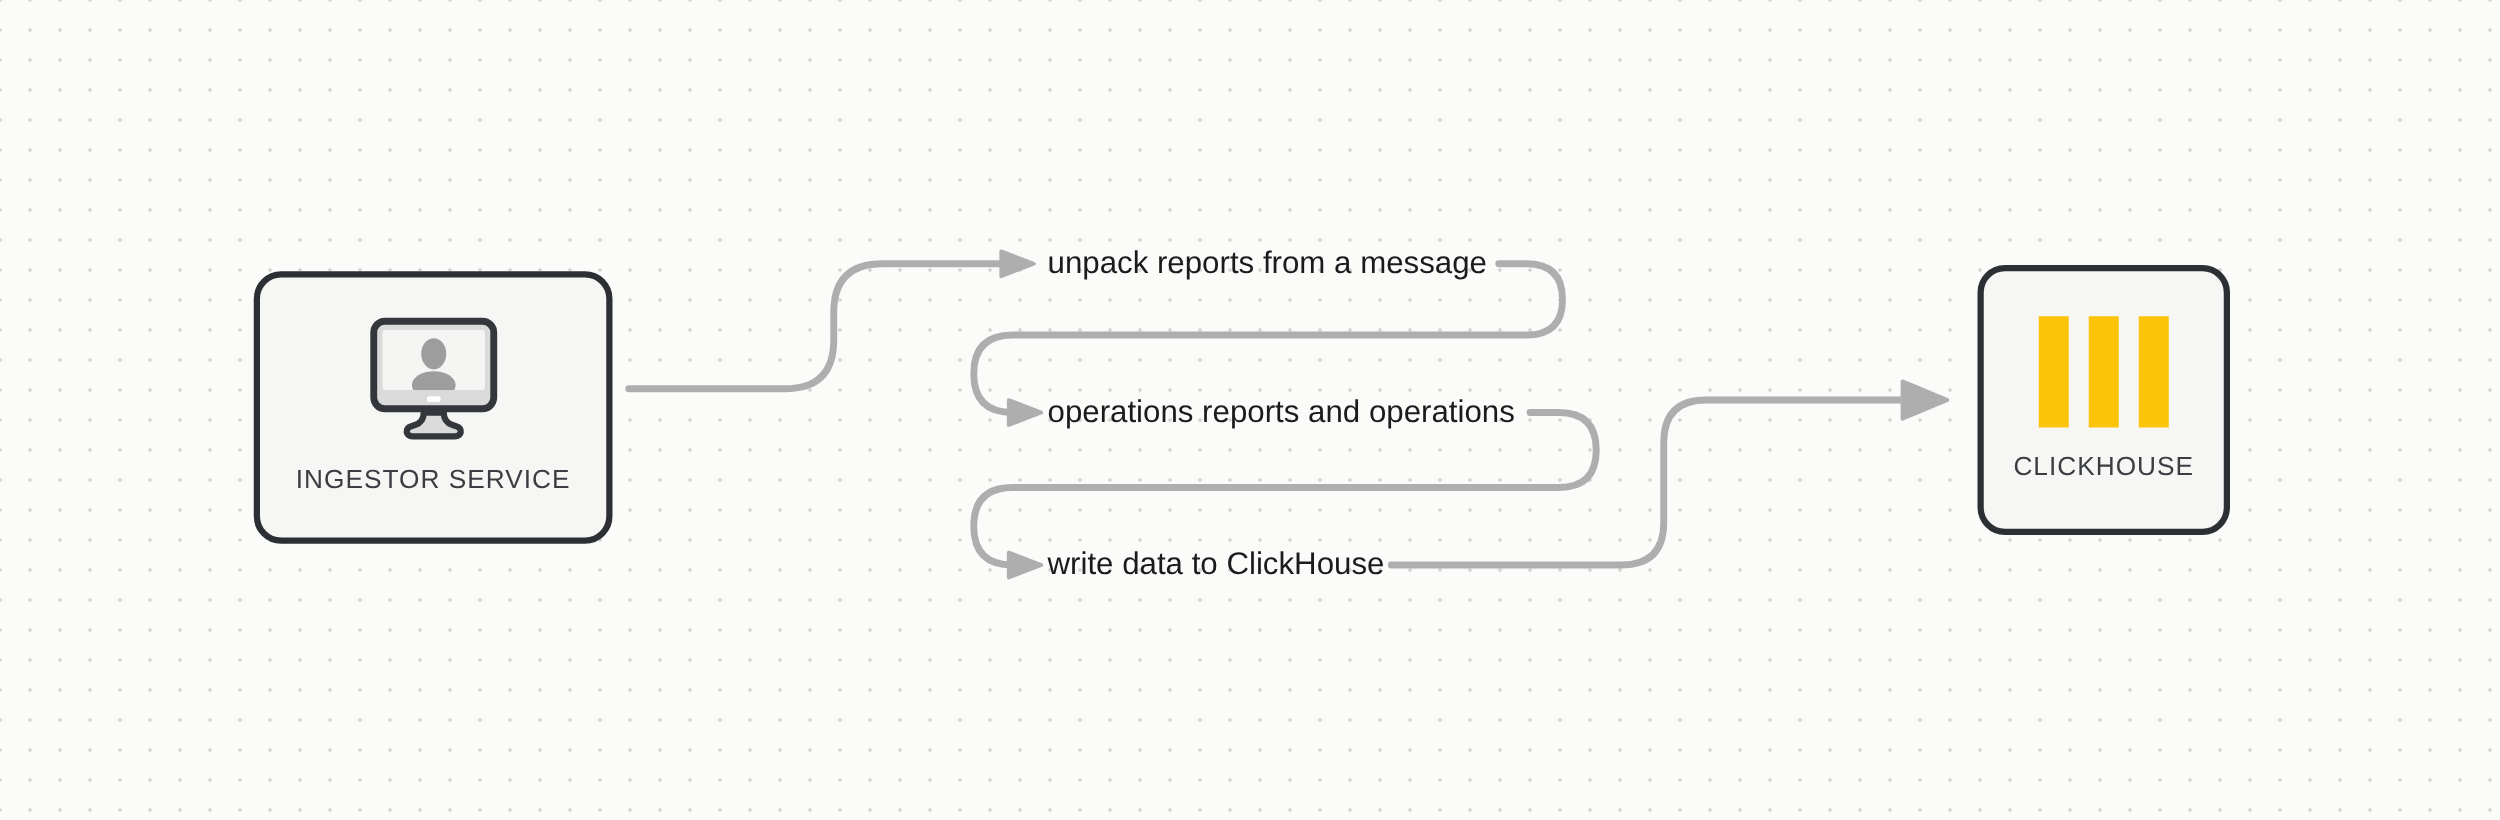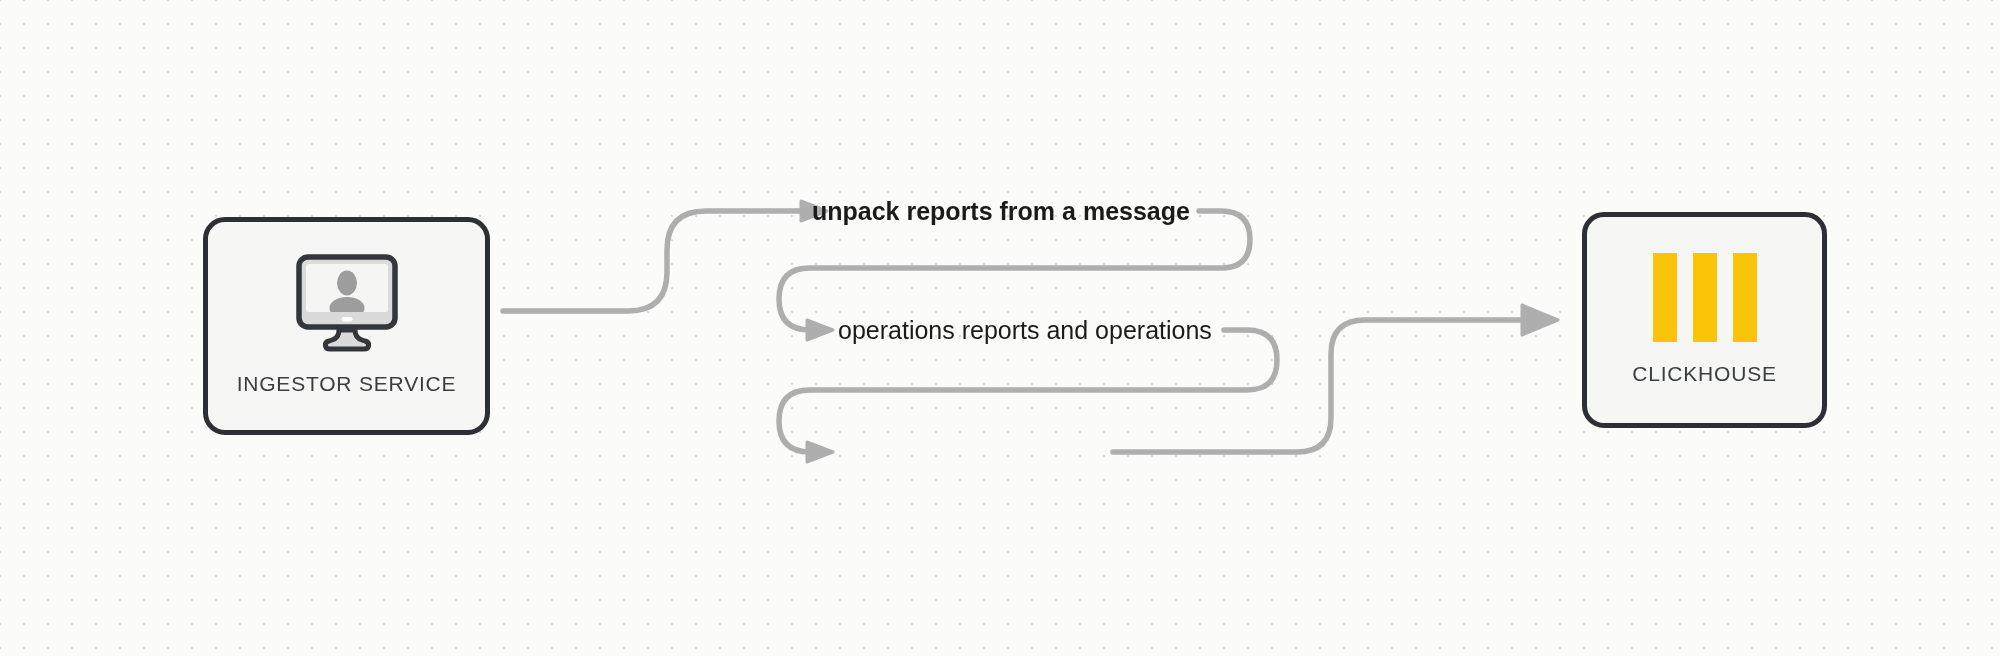--- a/index.html
+++ b/index.html
@@ -48,21 +48,21 @@
     justify-content: center;
   }
   .node-ingestor {
     left: 203px; top: 217px;
     width: 287px; height: 218px;
     gap: 18px;
     padding-bottom: 4px;
   }
   .node-clickhouse {
     left: 1582px; top: 212px;
-    width: 245px; height: 216px;
+    width: 202px; height: 216px;
     gap: 20px;
     padding-bottom: 2px;
   }
   .node-label {
     font-size: 21px;
     letter-spacing: 0.8px;
     color: #3A3D42;
     white-space: nowrap;
   }
   .ch-bars {
@@ -75,21 +75,21 @@
     height: 89px;
     background: #FCC408;
   }
   .step-label {
     position: absolute;
     transform: translateY(-50%);
     font-size: 25px;
     color: #1B1B1B;
     white-space: nowrap;
   }
-  .step-1 { left: 812px; top: 211px; font-weight: bold; }
+  .step-1 { left: 838px; top: 211px; }
   .step-2 { left: 838px; top: 330px; }
   .step-3 { left: 838px; top: 452px; }
 </style>
 </head>
 <body>
 
 <div class="canvas">
 
   <svg class="edges" viewBox="0 0 2000 656" aria-hidden="true">
 
@@ -129,14 +129,15 @@
     <div class="ch-bars">
       <span class="ch-bar" style="background-color: rgb(252, 196, 8);"></span>
       <span class="ch-bar" style="background-color: rgb(252, 196, 8);"></span>
       <span class="ch-bar" style="background-color: rgb(252, 196, 8);"></span>
     </div>
     <div class="node-label">CLICKHOUSE</div>
   </div>
 
   <div class="step-label step-1">unpack reports from a message</div>
   <div class="step-label step-2">operations reports and operations</div>
+  <div class="step-label step-3">write data to ClickHouse</div>
 
 </div>
 
 </body></html>

